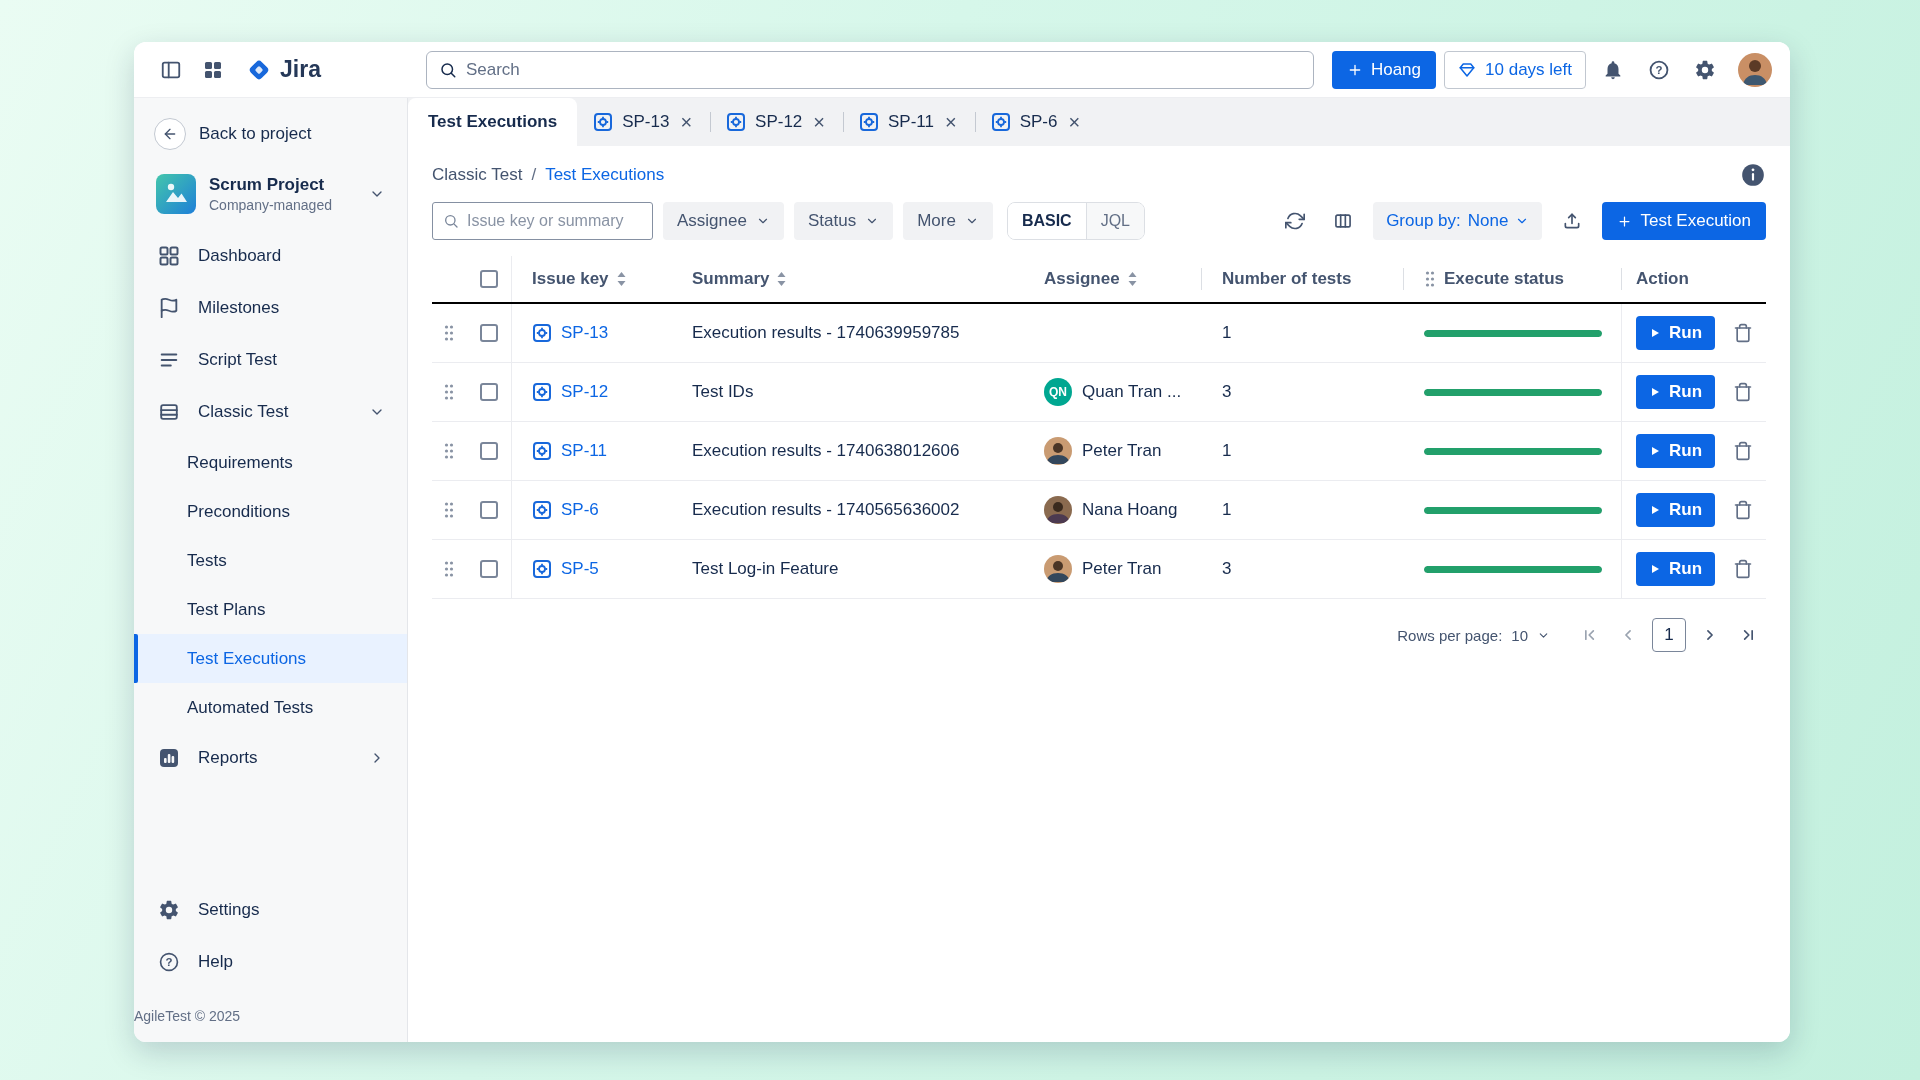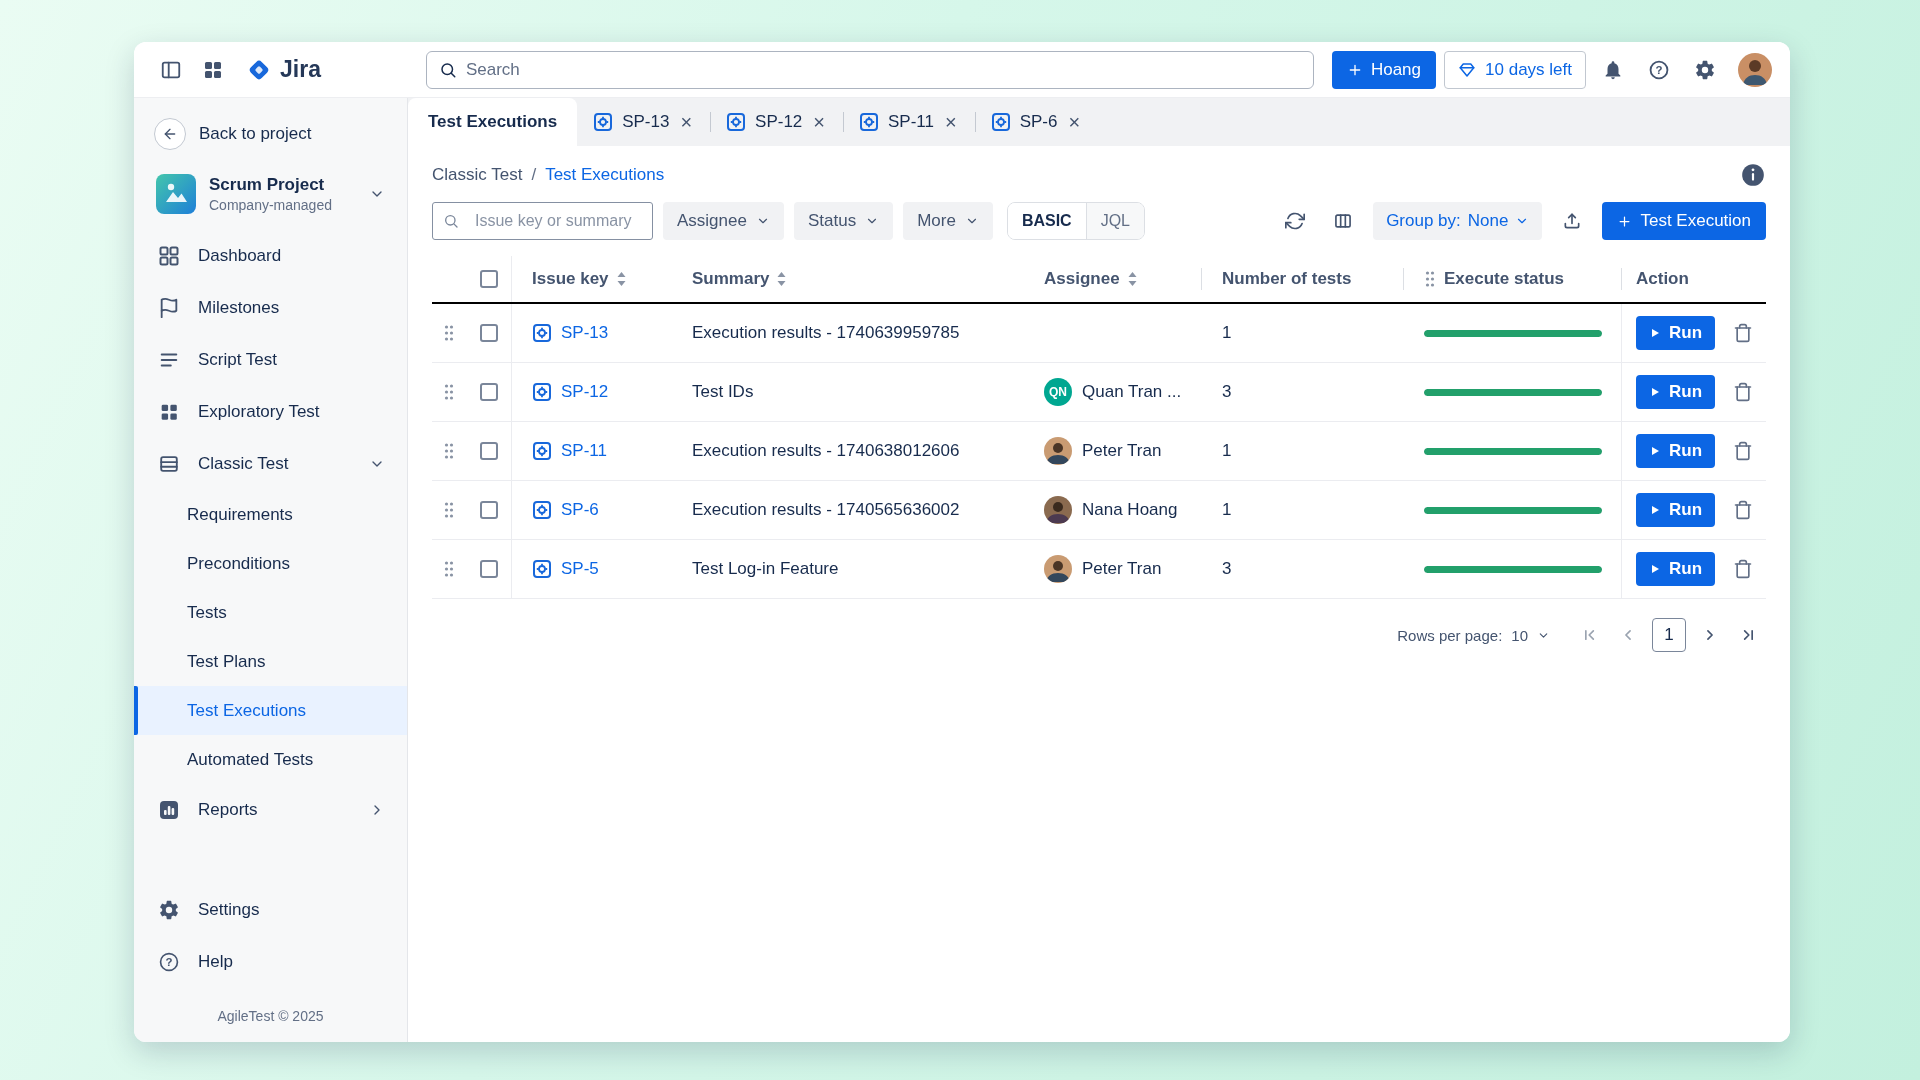--- a/index.html
+++ b/index.html
@@ -44,41 +44,41 @@
   .project-name{font-weight:700;font-size:17px;color:#172B4D}
   .project-type{font-size:14px;color:#626F86}
   .project-row .chev{margin-left:auto;color:#44546F}
   .nav-item{display:flex;align-items:center;gap:16px;height:52px;padding:0 22px;font-size:17px;color:#172B4D;position:relative;cursor:pointer}
   .nav-item .nicon{width:26px;display:flex;justify-content:center;color:#44546F}
   .nav-item .chev{margin-left:auto;color:#44546F}
   .sub-item{display:flex;align-items:center;height:49px;padding-left:53px;font-size:17px;color:#172B4D;position:relative;cursor:pointer}
   .sub-item.selected{background:#E9F2FF;color:#0C66E4;font-weight:500}
   .sub-item.selected::before{content:"";position:absolute;left:0;top:0;bottom:0;width:4px;background:#0C66E4;border-radius:0 2px 2px 0}
   .side-bottom{margin-top:auto}
-  .side-footer{text-align:center;font-size:14px;color:#626F86;padding:20px 0 8px}
+  .side-footer{font-size:14px;color:#626F86;padding:20px 0 8px}
 
   
   .main{flex:1;display:flex;flex-direction:column;min-width:0}
   .tabstrip{flex:0 0 48px;background:#F1F2F4;display:flex;align-items:stretch}
   .tab-active{background:#fff;display:flex;align-items:center;padding:0 20px;font-weight:600;font-size:17px;color:#172B4D;border-radius:8px 8px 0 0;cursor:pointer}
   .tab{display:flex;align-items:center;gap:9px;padding:0 16px;font-size:17px;color:#172B4D;position:relative;cursor:pointer}
   .tab + .tab::before{content:"";position:absolute;left:0;top:14px;bottom:14px;width:1px;background:#C4C9D1}
   .tab-close{color:#44546F;font-size:20px;line-height:1;padding:0 2px}
   .tab-close::after{content:"×"}
 
   .content{flex:1;background:#fff;display:flex;flex-direction:column;padding:0 24px;min-height:0}
   .crumbrow{display:flex;align-items:center;padding:16px 0 4px}
   .crumb{font-size:17px;color:#44546F;cursor:pointer}
   .crumb-sep{margin:0 9px;color:#626F86}
   .crumb-current{font-size:17px;color:#0C66E4;cursor:pointer}
   .info-btn{margin-left:auto;border:none;background:transparent;cursor:pointer}
 
   
   .toolbar{display:flex;align-items:center;gap:10px;padding:10px 0 16px}
-  .tsearch{width:221px;height:38px;border:1px solid #8590A2;border-radius:3px;display:flex;align-items:center;gap:16px;padding:0 10px;color:#7A869A;background:#fff}
+  .tsearch{width:221px;height:38px;border:1px solid #8590A2;border-radius:3px;display:flex;align-items:center;gap:8px;padding:0 10px;color:#7A869A;background:#fff}
   .tsearch input{border:none;outline:none;flex:1;min-width:0;font-size:16px;font-family:inherit;color:#172B4D;background:transparent}
   .tsearch input::placeholder{color:#8993A4}
   .drop{height:38px;background:#F1F2F4;border:none;border-radius:4px;display:flex;align-items:center;gap:9px;padding:0 14px;font-size:17px;color:#44546F;font-family:inherit;cursor:pointer}
   .seg{display:flex;align-items:stretch;height:38px;border:1px solid #DCDFE4;border-radius:8px;overflow:hidden;margin-left:4px}
   .seg-on{display:flex;align-items:center;padding:0 14px;background:#fff;color:#172B4D;font-weight:600;font-size:16px;border-right:1px solid #DCDFE4;cursor:pointer}
   .seg-off{display:flex;align-items:center;padding:0 14px;background:#F7F8F9;color:#626F86;font-size:16px;cursor:pointer}
   .toolbar-right{margin-left:auto;display:flex;align-items:center;gap:12px}
   .tool-icon{border:none;background:transparent;color:#44546F;cursor:pointer;display:flex;align-items:center;justify-content:center;width:36px;height:36px;border-radius:4px}
   .groupby{height:38px;background:#F1F2F4;border:none;border-radius:4px;display:flex;align-items:center;gap:7px;padding:0 13px;font-size:17px;color:#0C66E4;font-family:inherit;cursor:pointer}
 
@@ -249,31 +249,20 @@
         <span class="nicon">
           <svg class="si" width="22" height="22" viewBox="0 0 24 24" stroke-width="1.8">
               <path d="M4 6h16"></path>
               <path d="M4 12h16"></path>
               <path d="M4 18h10"></path>
             </svg>
         </span>
         <span>Script Test</span>
       </div>
 
-      <div class="nav-item">
-        <span class="nicon">
-          <svg width="22" height="22" viewBox="0 0 24 24" fill="currentColor">
-              <rect x="4" y="4" width="7" height="7" rx="1.5"></rect>
-              <rect x="13.5" y="4" width="7" height="7" rx="1.5"></rect>
-              <rect x="4" y="13.5" width="7" height="7" rx="1.5"></rect>
-              <rect x="13.5" y="13.5" width="7" height="7" rx="1.5"></rect>
-            </svg>
-        </span>
-        <span>Exploratory Test</span>
-      </div>
 
       <div class="nav-item">
         <span class="nicon">
           <svg class="si" width="22" height="22" viewBox="0 0 24 24" stroke-width="1.8">
               <rect x="3.5" y="4.5" width="17" height="15" rx="2"></rect>
               <path d="M3.5 10h17"></path>
               <path d="M3.5 15h17"></path>
             </svg>
         </span>
         <span>Classic Test</span>

